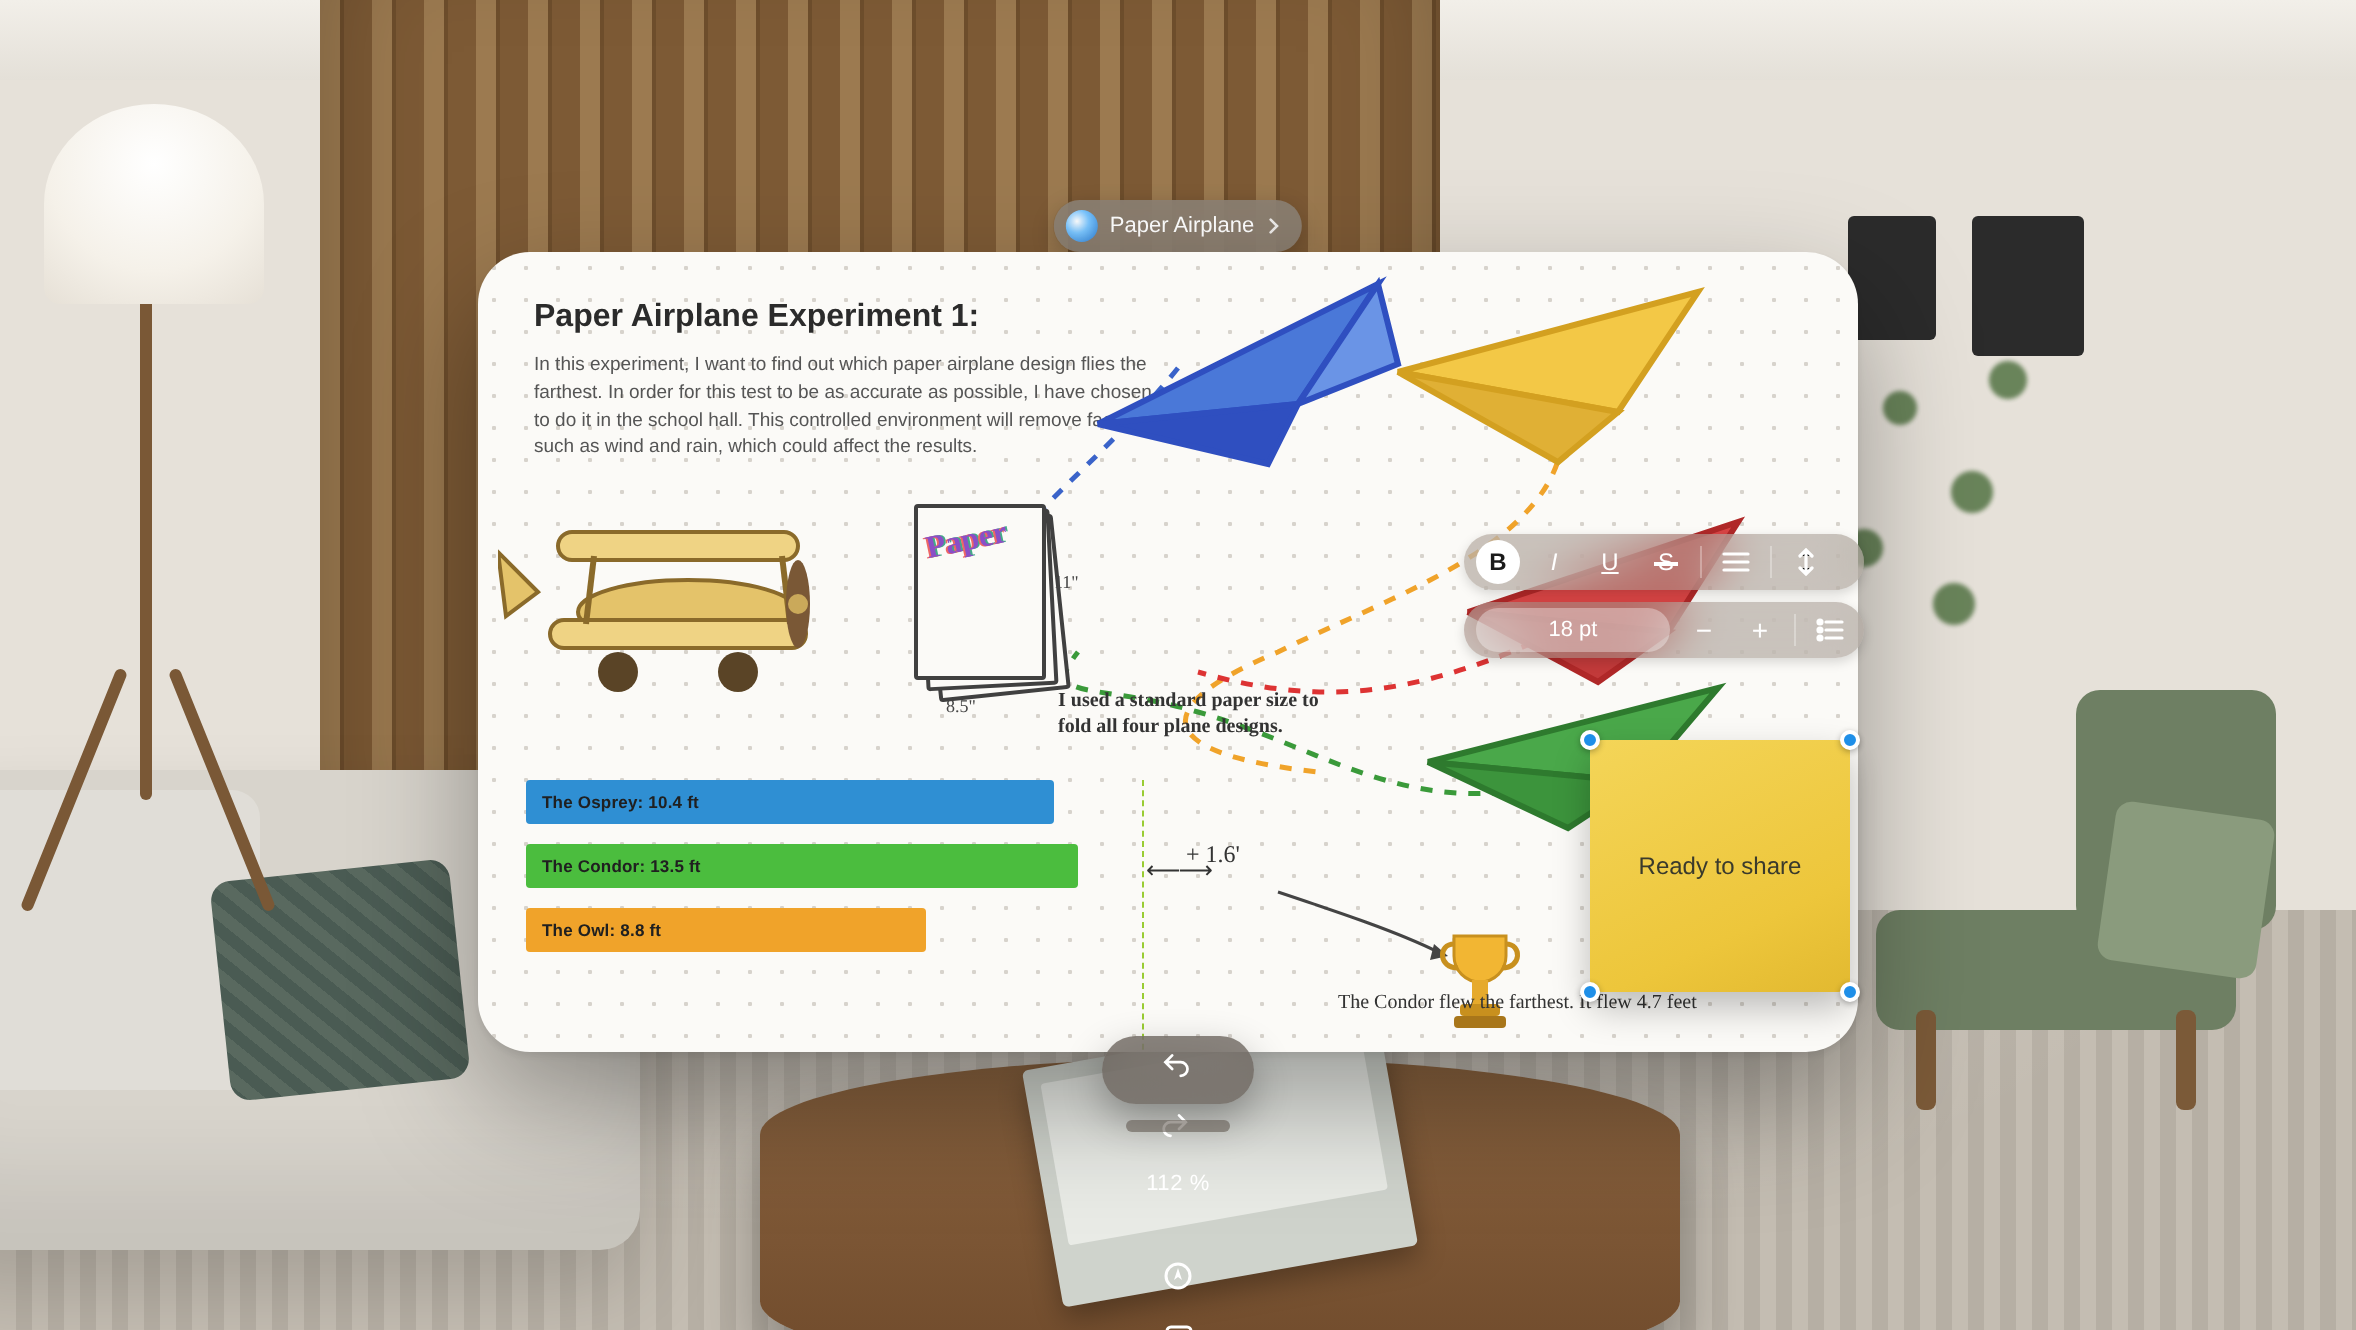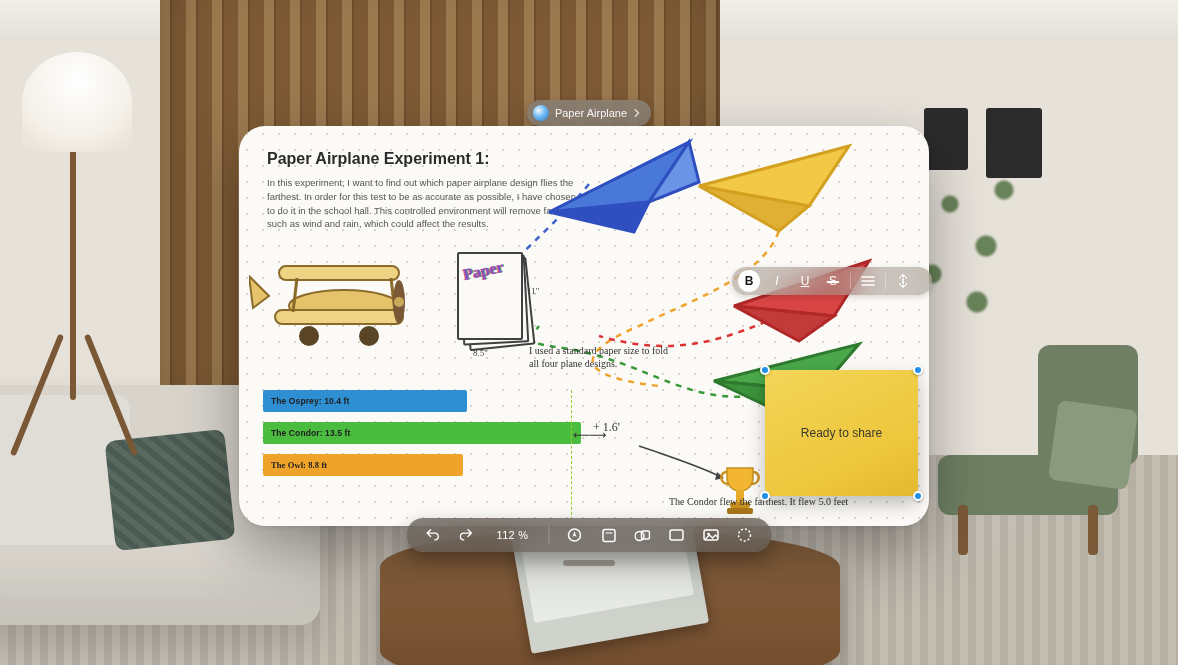--- a/index.html
+++ b/index.html
@@ -92,21 +92,21 @@
   background:#fbfaf7;}
 .sheet.s1{left:16px;top:14px;transform:rotate(-6deg);}
 .sheet.s2{left:12px;top:10px;transform:rotate(-3deg);}
 .sheet.s3{left:8px;top:6px;}
 .sheet.s3 .paper-word{position:absolute;left:4px;top:8px;font-family:"Comic Sans MS",cursive;font-weight:700;font-size:16px;transform:rotate(-12deg);}
 .paper-word{color:#8a4fc7;text-shadow:-1px 0 #e66,1px 0 #4a8;}
 .dim-label{position:absolute;font-size:9px;color:#444;font-family:"Comic Sans MS",cursive;}
 .dim-h{left:78px;top:40px;}
 .dim-w{left:24px;top:102px;}
 
-.note{position:absolute;left:290px;top:218px;width:140px;font-size:10px;font-family:"Comic Sans MS",cursive;color:#333;line-height:1.3;}
+.note{position:absolute;left:290px;top:218px;width:140px;font-size:10px;font-family:"Comic Sans MS",cursive;color:#333;line-height:1.3;font-weight:bold;}
 
 
 .plane{position:absolute;}
 .plane-blue{left:300px;top:6px;width:170px;height:120px;}
 .plane-yellow{left:450px;top:10px;width:180px;height:110px;}
 .plane-red{left:490px;top:120px;width:150px;height:110px;}
 .plane-green{left:470px;top:210px;width:160px;height:90px;}
 
 .dash-trail{position:absolute;inset:0;pointer-events:none;}
 
@@ -114,31 +114,31 @@
 .biplane{position:absolute;left:10px;top:110px;width:180px;height:120px;}
 
 
 .chart{position:absolute;left:24px;top:264px;width:380px;height:140px;
   display:flex;flex-direction:column;gap:10px;}
 .bar-row{position:relative;height:22px;}
 .bar{position:absolute;left:0;top:0;height:22px;border-radius:2px;display:flex;align-items:center;}
 .bar .lbl{font-size:8.5px;font-weight:700;color:#202020;margin-left:8px;letter-spacing:.1px;}
 .bar-blue  {background:#2f8fd3;}
 .bar-green {background:#4bbd3e;}
-.bar-orange{background:#f0a32a;font-family:Liberation Serif, serif;}
+.bar-orange{background:#f0a32a;}
 .bar-red   {background:#e23c2f;}
 .chart .axis{position:absolute;left:308px;top:0;height:100%;border-left:1px dashed #9c3;}
 .chart .anno{position:absolute;left:330px;top:30px;font-family:"Comic Sans MS",cursive;font-size:12px;color:#333;}
 .chart .anno-arrows{position:absolute;left:310px;top:38px;font-size:12px;color:#333;font-family:"Comic Sans MS",cursive;letter-spacing:-1px;}
 
 .trophy{position:absolute;left:480px;top:338px;width:42px;height:52px;}
 .hand{position:absolute;left:430px;top:370px;font-size:10px;font-family:"Comic Sans MS",cursive;color:#333;line-height:1.1;width:180px;}
 
 
-.sticky-wrap{position:absolute;left:765px;top:370px;width:153px;height:126px;}
+.sticky-wrap{position:absolute;left:795px;top:370px;width:130px;height:126px;}
 .sticky{width:100%;height:100%;
   background:linear-gradient(155deg,#f4d558,#edc63b 70%,#e2b930);
   border-radius:6px;box-shadow:0 8px 18px rgba(0,0,0,.25);
   display:flex;align-items:center;justify-content:center;
   font-size:12px;color:#3a3a2c;padding:10px;text-align:center;}
 .sel-dot{position:absolute;width:10px;height:10px;border:2px solid #fff;border-radius:50%;
   background:#1f8fe8;box-shadow:0 1px 3px rgba(0,0,0,.3);}
 .sel-tl{left:-5px;top:-5px}.sel-tr{right:-5px;top:-5px}
 .sel-bl{left:-5px;bottom:-5px}.sel-br{right:-5px;bottom:-5px}
 
@@ -160,21 +160,21 @@
 .ctl .st{position:relative}
 .ctl .st::after{content:"";position:absolute;left:-2px;right:-2px;top:50%;height:1.5px;background:currentColor;}
 .swatch{width:18px;height:18px;border-radius:50%;background:#f3cc32;border:2px solid rgba(255,255,255,.8);}
 .pill-row.mini{width:160px;margin-left:48px;}
 
 
 .toolbar{position:absolute;left:50%;top:518px;transform:translateX(-50%);
   display:flex;align-items:center;gap:16px;
   background:rgba(100,92,84,.72);backdrop-filter:blur(14px);
   border-radius:20px;padding:8px 18px;height:34px;
-  box-shadow:0 8px 20px rgba(0,0,0,.3);}
+  box-shadow:0 8px 20px rgba(0,0,0,.3);flex-direction:column;}
 .tbtn{color:#fff;font-size:13px;display:flex;align-items:center;justify-content:center;
   width:18px;height:18px;cursor:pointer;}
 .tlabel{color:#fff;font-size:11px;letter-spacing:.3px;min-width:40px;text-align:center;}
 .tsep{width:1px;height:18px;background:rgba(255,255,255,.25);}
 
 
 .grabber{position:absolute;left:50%;top:560px;transform:translateX(-50%);
   width:52px;height:6px;border-radius:3px;background:rgba(100,92,84,.6);}
 
 </style>
@@ -275,26 +275,26 @@
     <line x1="142" y1="42" x2="146" y2="76" stroke="#8a6a2a" stroke-width="3"></line>
     <ellipse cx="150" cy="66" rx="6" ry="22" fill="#7a5836"></ellipse>
     <circle cx="150" cy="66" r="5" fill="#caa95a"></circle>
     <circle cx="60" cy="100" r="10" fill="#5a4426"></circle>
         <circle cx="120" cy="100" r="10" fill="#5a4426"></circle>
     <path d="M20 60 L0 40 L4 72 Z" fill="#e4c36a" stroke="#8a6a2a" stroke-width="2"></path>
   </svg>
 
   <div class="chart">
     <div class="bar-row">
-          <div class="bar bar-blue" style="width:204px">
+          <div class="bar bar-blue" style="width:264px">
             <span class="lbl">The Osprey: 10.4 ft</span>
           </div>
         </div>
     <div class="bar-row">
-          <div class="bar bar-green" style="width:318px">
+          <div class="bar bar-green" style="width:276px">
             <span class="lbl">The Condor: 13.5 ft</span>
           </div>
         </div>
     <div class="bar-row">
           <div class="bar bar-orange" style="width:200px">
             <span class="lbl">The Owl: 8.8 ft</span>
           </div>
         </div>
     <div class="axis"></div>
     <span class="anno-arrows">⟵⟶</span>
@@ -302,21 +302,21 @@
   </div>
 
   <svg class="trophy" viewBox="0 0 42 52">
     <path d="M8 4 h26 v10 a13 13 0 0 1 -26 0 Z" fill="#f2b633" stroke="#c8901e" stroke-width="1.5"></path>
     <path d="M8 8 C 0 8 0 20 10 20" fill="none" stroke="#c8901e" stroke-width="2.5"></path>
     <path d="M34 8 C 42 8 42 20 32 20" fill="none" stroke="#c8901e" stroke-width="2.5"></path>
     <rect x="17" y="26" width="8" height="12" fill="#e6aa2c"></rect>
     <rect x="11" y="38" width="20" height="6" rx="2" fill="#c8901e"></rect>
     <rect x="8" y="44" width="26" height="6" rx="2" fill="#a8761a"></rect>
   </svg>
-  <div class="hand">The Condor flew the farthest. It flew 5.0 feet</div>
+  <div class="hand">The Condor flew the farthest. It flew 4.7 feet</div>
 
  </div>
 </div>
 
 <div class="fmtbar">
   <div class="pill-row">
     <div class="ctl bold active">B</div>
     <div class="ctl" style="font-style:italic">I</div>
     <div class="ctl ud">U</div>
     <div class="ctl">
@@ -334,20 +334,38 @@
     </div>
     <div class="sep"></div>
     <div class="ctl">
       <svg width="14" height="14" viewBox="0 0 14 14">
           <g stroke="#fff" stroke-width="1.6" stroke-linecap="round">
             <path d="M7 2 L7 12 M4 4 L7 1 L10 4 M4 10 L7 13 L10 10"></path>
           </g>
         </svg>
     </div>
   </div>
+  <div class="pill-row">
+    <div class="ctl wide">18 pt</div>
+    <div class="ctl small">−</div>
+    <div class="ctl small">+</div>
+    <div class="sep"></div>
+    <div class="ctl">
+      <svg width="14" height="12" viewBox="0 0 14 12">
+          <g stroke="#fff" stroke-width="1.6" stroke-linecap="round">
+            <circle cx="2" cy="2" r="1" fill="#fff"></circle>
+            <line x1="5" y1="2" x2="13" y2="2"></line>
+            <circle cx="2" cy="6" r="1" fill="#fff"></circle>
+            <line x1="5" y1="6" x2="13" y2="6"></line>
+            <circle cx="2" cy="10" r="1" fill="#fff"></circle>
+            <line x1="5" y1="10" x2="13" y2="10"></line>
+          </g>
+        </svg>
+    </div>
+  </div>
 </div>
 
 <div class="sticky-wrap">
   <div class="sticky">
       <span>Ready to share</span>
     </div>
   <div class="sel-dot sel-tl"></div>
   <div class="sel-dot sel-tr"></div>
   <div class="sel-dot sel-bl"></div>
   <div class="sel-dot sel-br"></div>

